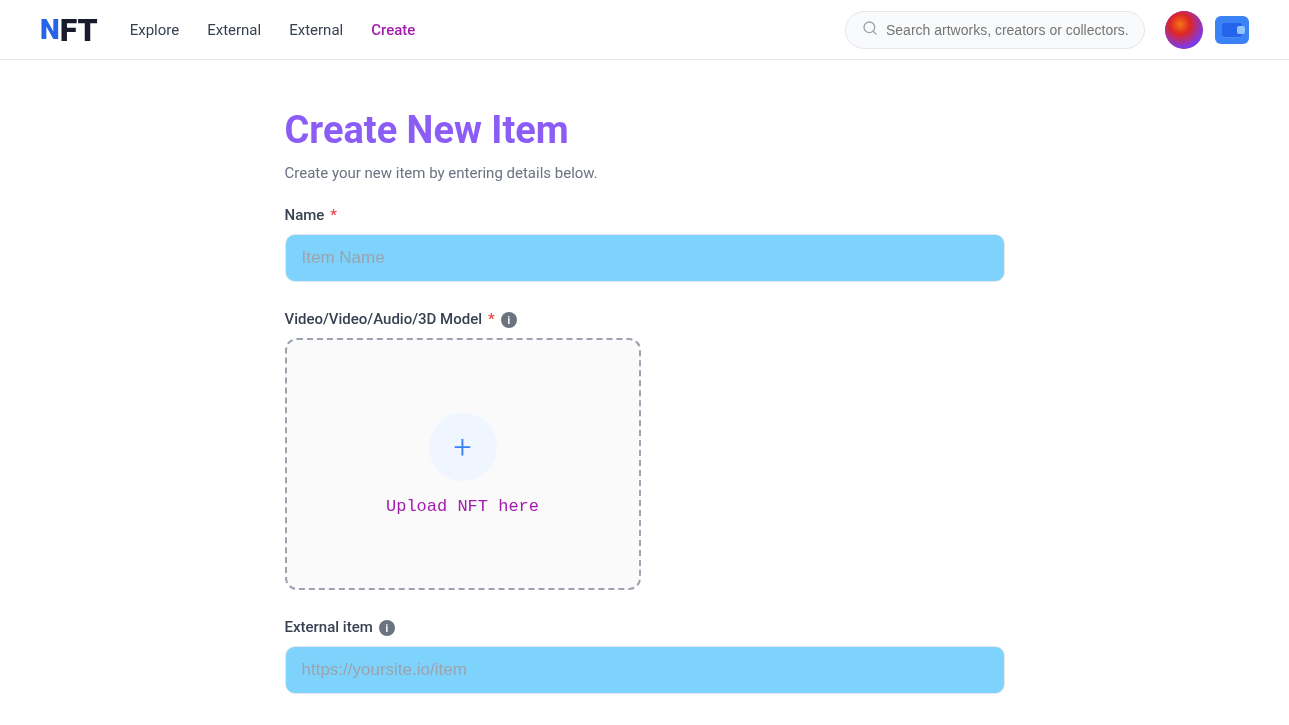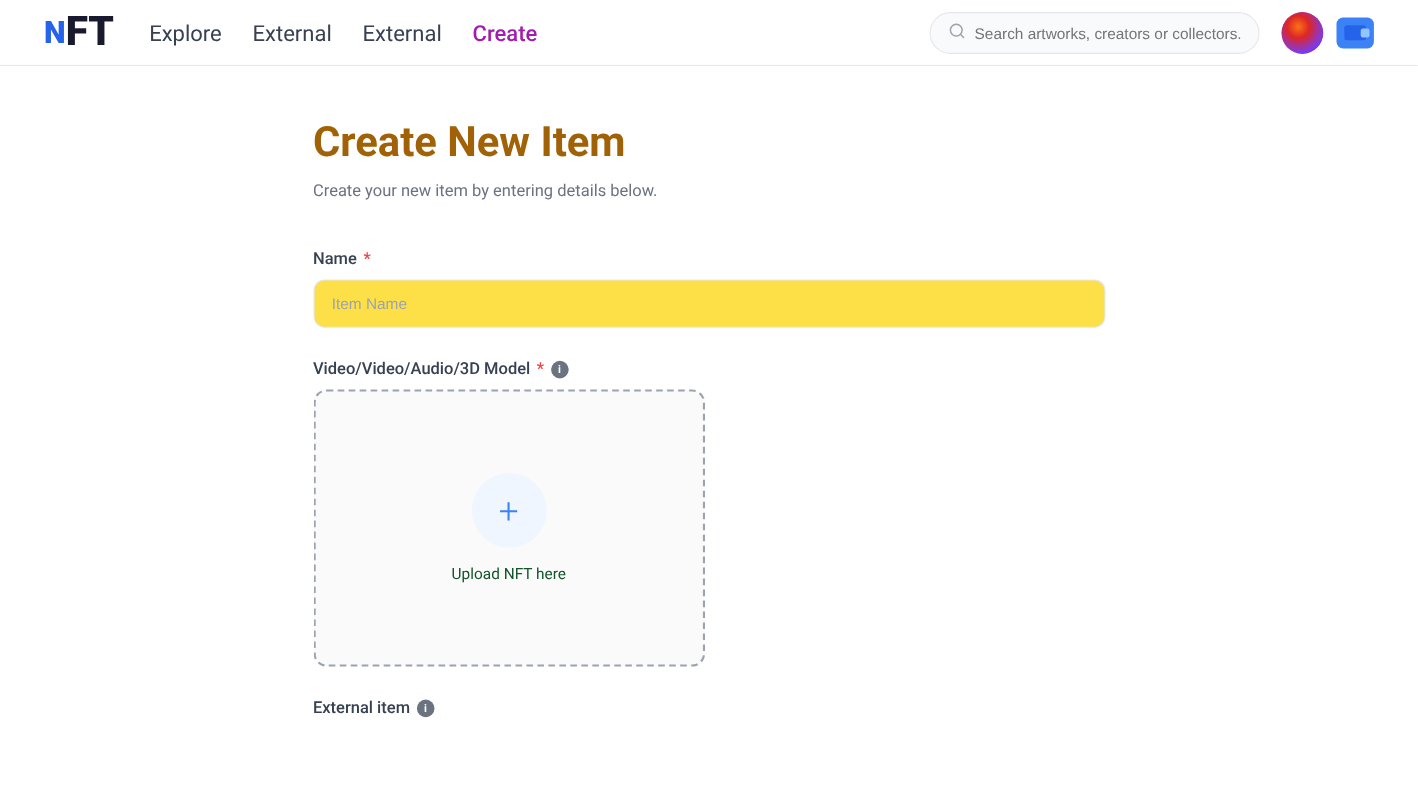--- a/index.html
+++ b/index.html
@@ -42,33 +42,33 @@
     }
 
     .logo-n {
       color: #2563eb;
       font-size: 28px;
       font-weight: 900;
     }
 
     .logo-ft {
       color: #1a1a2e;
-      font-size: 37px;
+      font-size: 32px;
       font-weight: 900;
     }
 
     .nav-links {
       display: flex;
       align-items: center;
       gap: 28px;
       flex: 1;
     }
 
     .nav-link {
-      font-size: 20px;
+      font-size: 15px;
       color: #374151;
       text-decoration: none;
       font-weight: 400;
       cursor: pointer;
     }
 
     .nav-link.active {
       color: #a21caf;
       font-weight: 500;
     }
@@ -159,28 +159,28 @@
     
     .main-content {
       max-width: 800px;
       margin: 0 auto;
       padding: 48px 40px;
     }
 
     .page-title {
       font-size: 38px;
       font-weight: 700;
-      color: #a16207;
+      color: #8b5cf6;
       margin-bottom: 12px;
     }
 
     .page-subtitle {
       font-size: 15px;
       color: #6b7280;
-      margin-bottom: 44px;
+      margin-bottom: 24px;
     }
 
     .form-group {
       margin-bottom: 28px;
     }
 
     .form-label {
       display: flex;
       align-items: flex-end;
       gap: 6px;
@@ -206,24 +206,24 @@
       font-size: 10px;
       font-weight: 700;
       cursor: pointer;
     }
 
     .form-input {
       width: 100%;
       padding: 13px 16px;
       border: 1.5px solid #e5e7eb;
       border-radius: 10px;
-      font-size: 14px;
+      font-size: 17px;
       color: #374151;
       outline: none;
-      background: #fde047;
+      background: #7dd3fc;
       transition: border-color 0.2s;
     }
 
     .form-input::placeholder {
       color: #9ca3af;
     }
 
     
     .upload-area {
       width: 356px;
@@ -251,23 +251,24 @@
     }
 
     .upload-plus {
       font-size: 32px;
       color: #3b82f6;
       font-weight: 300;
       line-height: 1;
     }
 
     .upload-label {
-      font-size: 14px;
-      color: #14532d;
+      font-size: 17px;
+      color: #a21caf;
       font-weight: 400;
+      font-family: Liberation Mono, monospace;
     }
 
     .main-content {
       position: relative;
       z-index: 1;
     }
   </style>
 </head>
 <body>
 
@@ -335,15 +336,16 @@
       </div>
       <span class="upload-label">Upload NFT here</span>
     </div>
   </div>
 
   <div class="form-group">
     <label class="form-label">
       <span>External item</span>
       <span class="info-icon">i</span>
     </label>
+    <input class="form-input" type="text" placeholder="https://yoursite.io/item" style="">
   </div>
 
 </div>
 
 </body></html>

